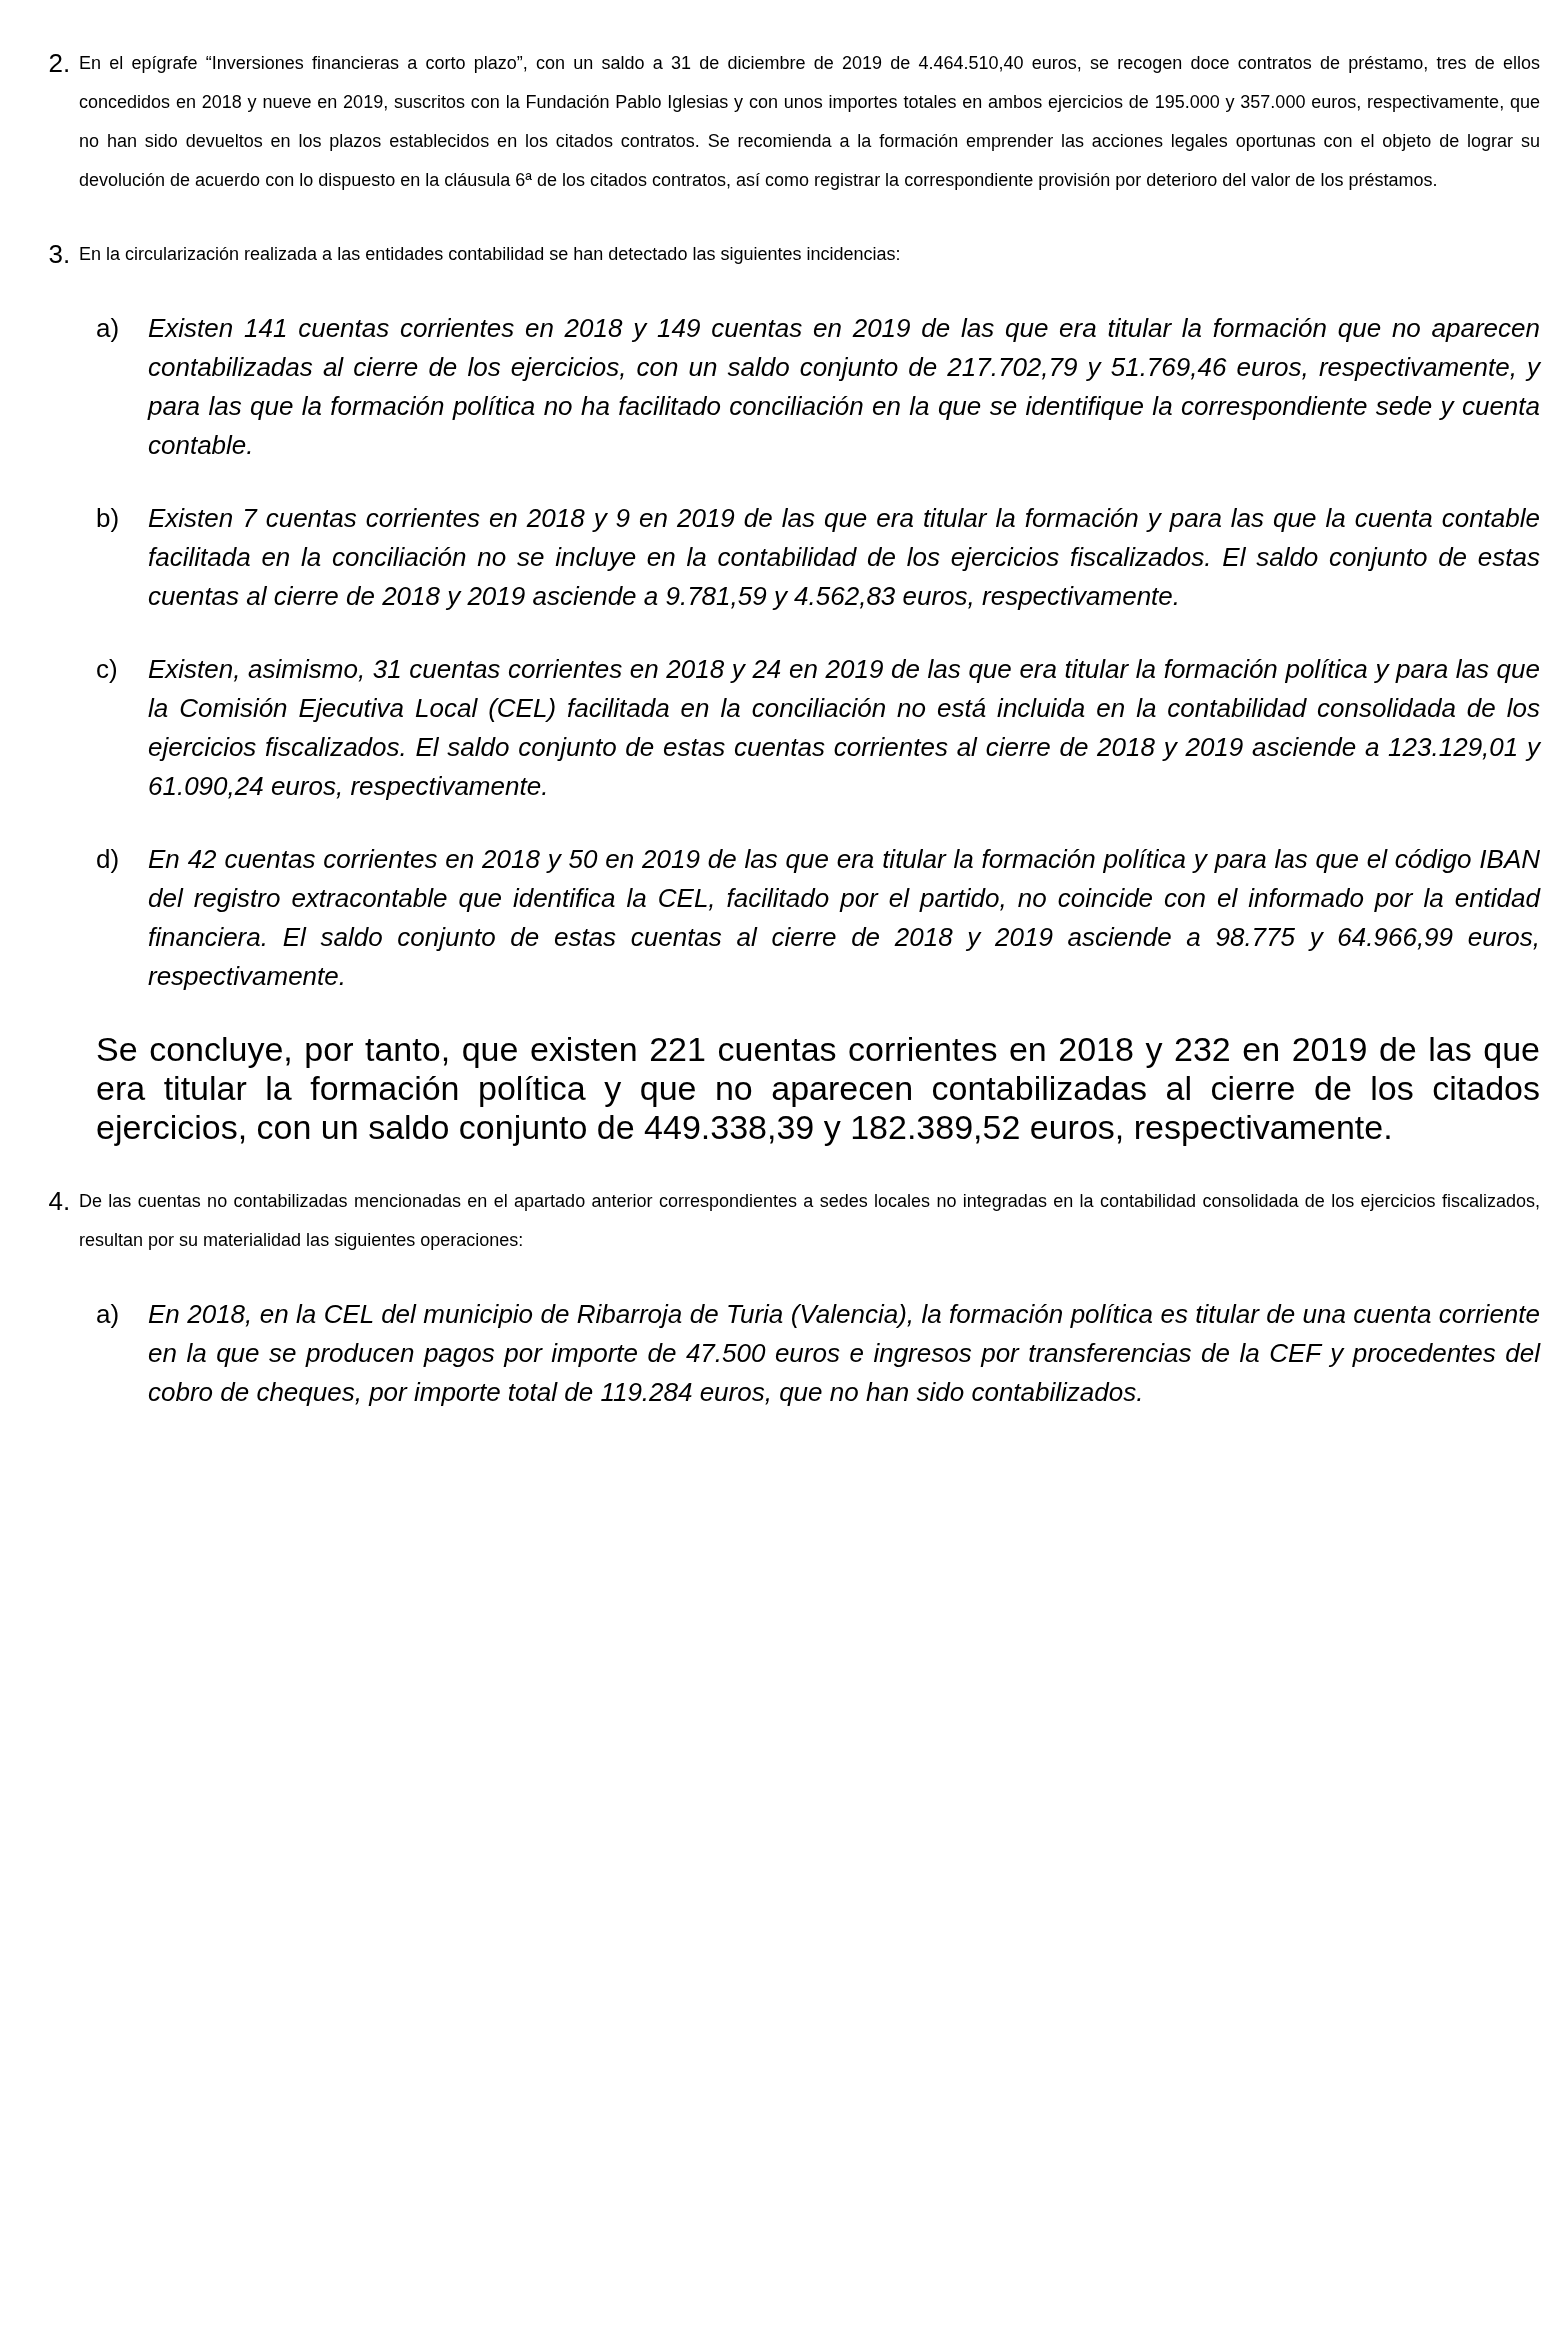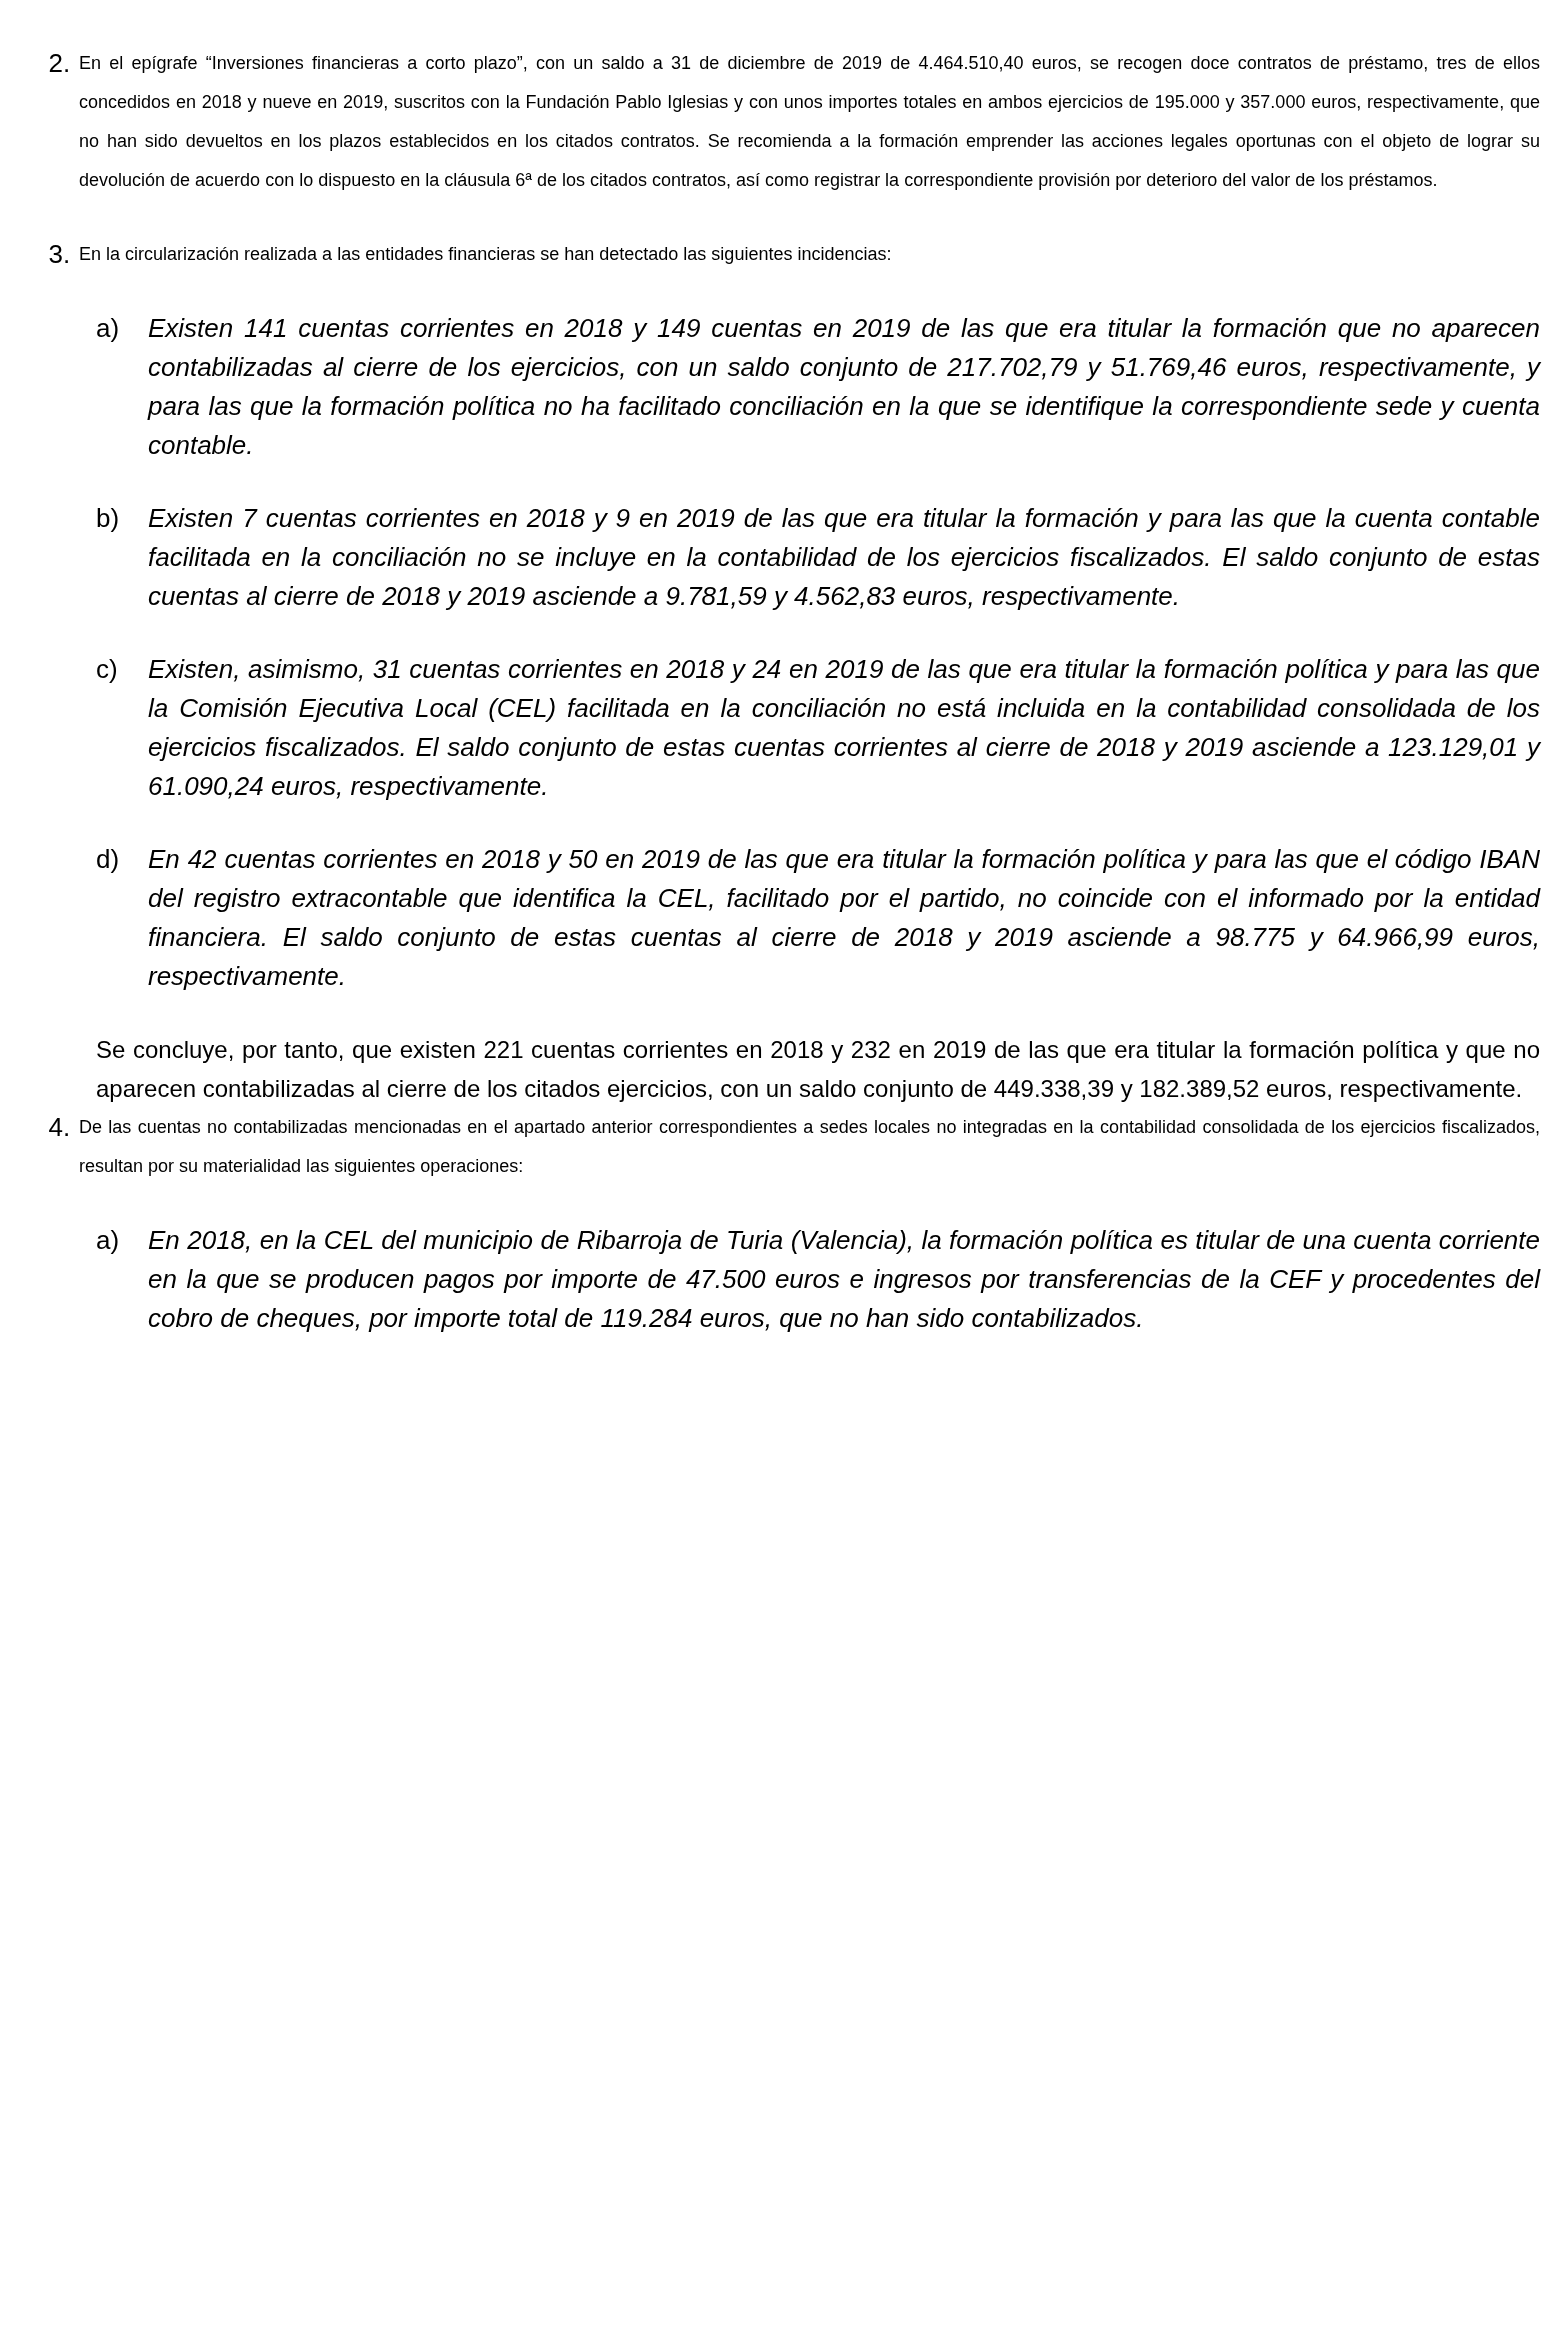--- a/index.html
+++ b/index.html
@@ -72,44 +72,45 @@
     font-size: 26px;
     line-height: 39px;
     text-align: justify;
     text-justify: inter-word;
     font-style: italic;
   }
 
   
   .plain-indent {
     padding-left: 66px;
-    font-size: 24px;
+    font-size: 34px;
     line-height: 39px;
     text-align: justify;
     text-justify: inter-word;
+    margin-bottom: 35px;
   }
 
   .last-justify-off {
     text-align-last: left;
   }
 </style>
 </head>
 <body>
 
 <div class="page">
   <div class="doc-body">
 
     <div class="num-item">
       <div class="num-marker">2.</div>
       <div class="num-text last-justify-off">En el epígrafe “Inversiones financieras a corto plazo”, con un saldo a 31 de diciembre de 2019 de 4.464.510,40 euros, se recogen doce contratos de préstamo, tres de ellos concedidos en 2018 y nueve en 2019, suscritos con la Fundación Pablo Iglesias y con unos importes totales en ambos ejercicios de 195.000 y 357.000 euros, respectivamente, que no han sido devueltos en los plazos establecidos en los citados contratos. Se recomienda a la formación emprender las acciones legales oportunas con el objeto de lograr su devolución de acuerdo con lo dispuesto en la cláusula 6ª de los citados contratos, así como registrar la correspondiente provisión por deterioro del valor de los préstamos.</div>
     </div>
 
     <div class="num-item">
       <div class="num-marker">3.</div>
-      <div class="num-text last-justify-off">En la circularización realizada a las entidades financieras se han detectado las siguientes incidencias:</div>
+      <div class="num-text last-justify-off">En la circularización realizada a las entidades contabilidad se han detectado las siguientes incidencias:</div>
     </div>
 
     <div class="letter-list">
       <div class="letter-item">
         <div class="letter-marker">a)</div>
         <div class="letter-text last-justify-off">Existen 141 cuentas corrientes en 2018 y 149 cuentas en 2019 de las que era titular la formación que no aparecen contabilizadas al cierre de los ejercicios, con un saldo conjunto de 217.702,79 y 51.769,46 euros, respectivamente, y para las que la formación política no ha facilitado conciliación en la que se identifique la correspondiente sede y cuenta contable.</div>
       </div>
       <div class="letter-item">
         <div class="letter-marker">b)</div>
         <div class="letter-text last-justify-off">Existen 7 cuentas corrientes en 2018 y 9 en 2019 de las que era titular la formación y para las que la cuenta contable facilitada en la conciliación no se incluye en la contabilidad de los ejercicios fiscalizados. El saldo conjunto de estas cuentas al cierre de 2018 y 2019 asciende a 9.781,59 y 4.562,83 euros, respectivamente.</div>

